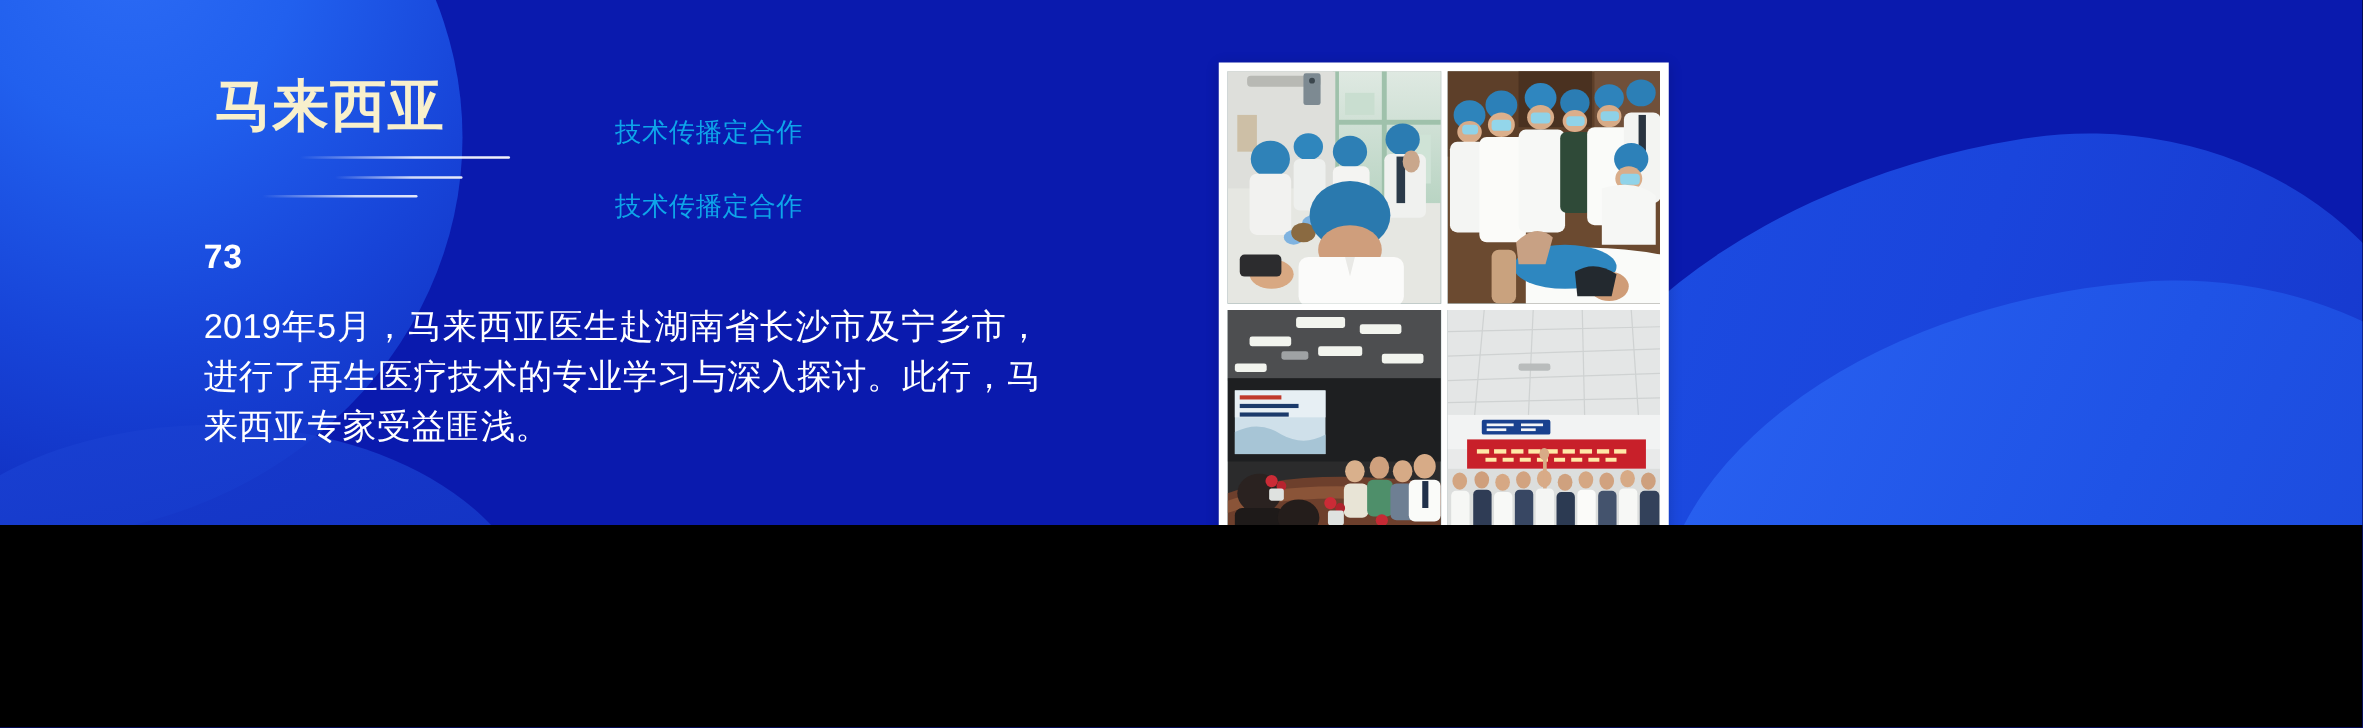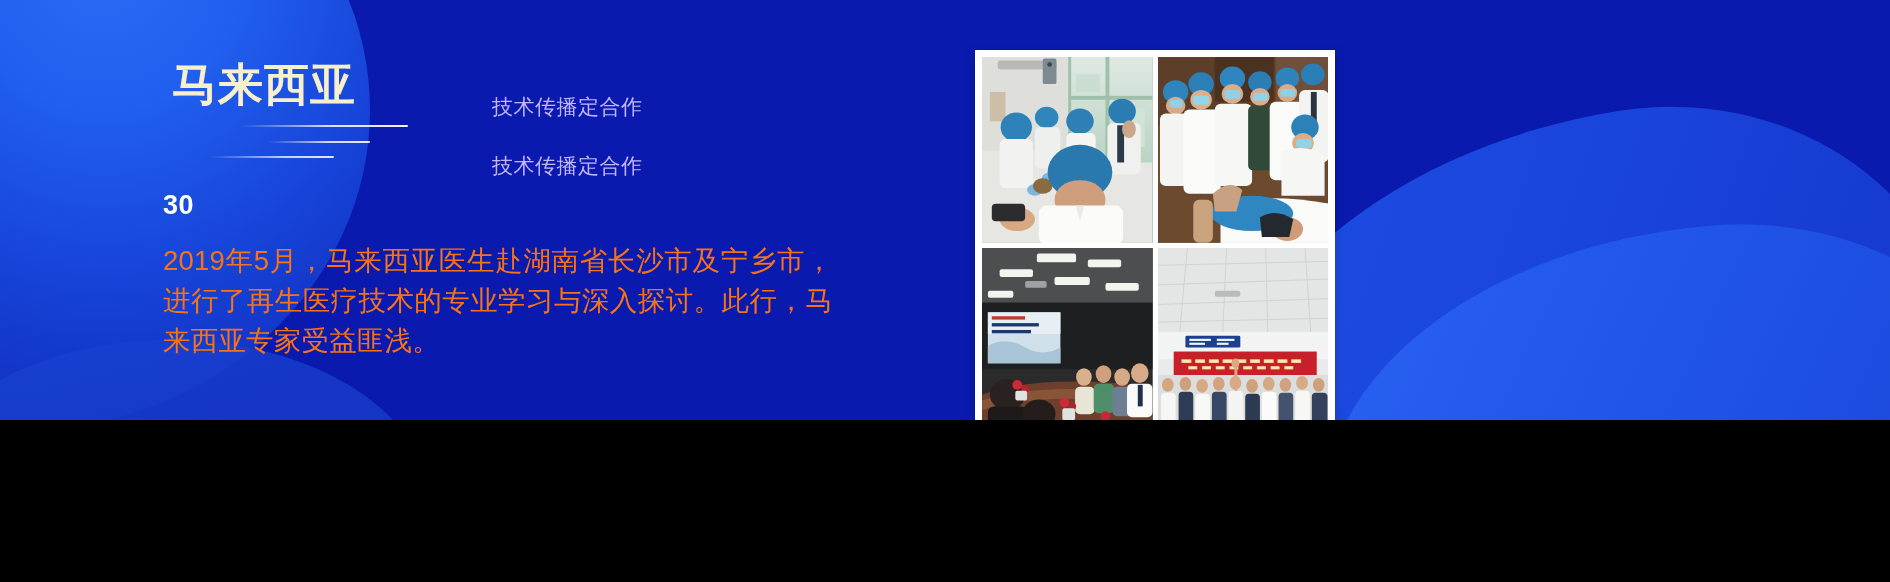--- a/index.html
+++ b/index.html
@@ -128,21 +128,21 @@
     left: 38px;
     top: 38px;
     width: 124px;
     background: linear-gradient(90deg, rgba(255,255,255,0) 0%, rgba(255,255,255,.75) 60%, rgba(255,255,255,.88) 100%);
   }
 
   .subtitle {
     position: absolute;
     left: 492px;
     top: 62px;
-    color: #c4b5fd;
+    color: #0ea5e9;
     font-size: 21px;
     line-height: 1.42;
     letter-spacing: .5px;
     text-align: right;
     white-space: pre-line;
   }
   .subtitle div { white-space: nowrap; }
 
   
   .body-block {
@@ -156,21 +156,21 @@
     font-size: 27px;
     font-weight: bold;
     color: #FFFFFF;
     line-height: 1;
     margin-bottom: 22px;
     letter-spacing: .5px;
   }
 
   .item-text {
     font-size: 27.5px;
-    color: #f97316;
+    color: #ffffff;
     line-height: 1.46;
     letter-spacing: .2px;
     text-align: justify;
   }
 
   
   .collage {
     position: absolute;
     left: 975px;
     top: 50px;
@@ -217,21 +217,21 @@
     </div>
 
     <div class="subtitle">
       <div>技术传播定合作</div>
       <div>技术传播定合作</div>
     </div>
 
   </div>
 
   <div class="body-block">
-    <div class="item-number">30</div>
+    <div class="item-number">73</div>
     <div class="item-text">2019年5月，马来西亚医生赴湖南省长沙市及宁乡市，进行了再生医疗技术的专业学习与深入探讨。此行，马来西亚专家受益匪浅。</div>
   </div>
 
   <div class="collage">
 
     <div class="photo">
       <svg viewBox="0 0 174 190" preserveAspectRatio="xMidYMid slice">
         <defs>
           <linearGradient id="winA" x1="0" y1="0" x2="0" y2="1">
             <stop offset="0" stop-color="#dfe9e2"></stop>

